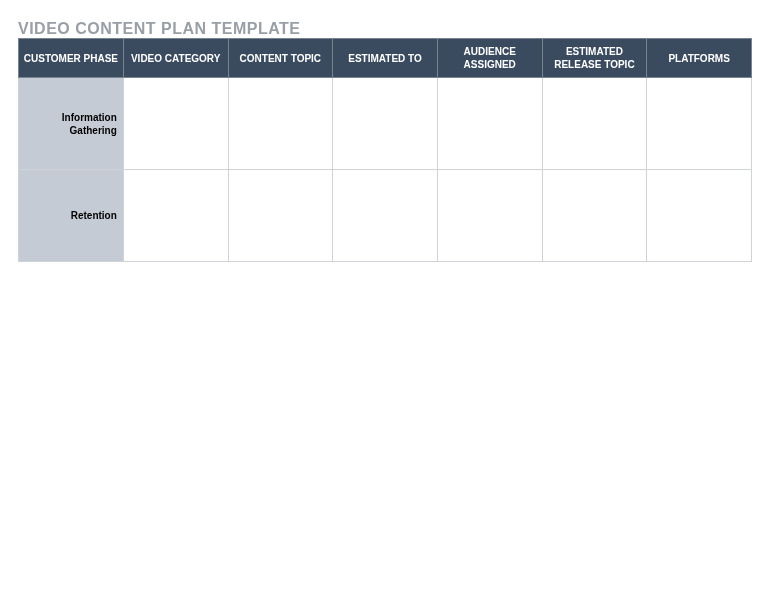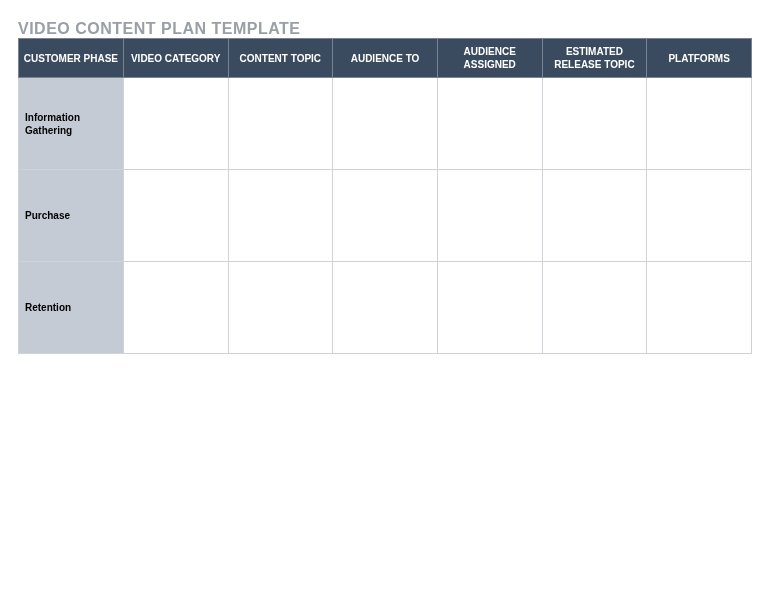--- a/index.html
+++ b/index.html
@@ -39,21 +39,21 @@
       height: 92px;
       padding: 4px 6px;
       vertical-align: middle;
       font-size: 10px;
     }
     td.row-label {
       background: #c5cbd4;
       color: #000000;
       font-weight: bold;
       font-size: 10px;
-      text-align: left;
+      text-align: right;
       padding-left: 6px;
       line-height: 1.3;
     }
     col.c0 { width: 14.3%; }
     col.cx { width: 14.28%; }
   </style>
 </head>
 <body>
 
 <div class="title">VIDEO CONTENT PLAN TEMPLATE</div>
@@ -66,38 +66,29 @@
       <col class="cx">
       <col class="cx">
       <col class="cx">
       <col class="cx">
   </colgroup>
   <thead>
     <tr>
       <th>CUSTOMER PHASE</th>
       <th>VIDEO CATEGORY</th>
       <th>CONTENT TOPIC</th>
-      <th>AUDIENCE TO</th>
+      <th>ESTIMATED TO</th>
       <th>AUDIENCE ASSIGNED</th>
       <th>ESTIMATED RELEASE TOPIC</th>
       <th>PLATFORMS</th>
     </tr>
   </thead>
   <tbody>
     <tr>
       <td class="row-label">Information Gathering</td>
-      <td></td>
-      <td></td>
-      <td></td>
-      <td></td>
-      <td></td>
-      <td></td>
-    </tr>
-    <tr>
-      <td class="row-label">Purchase</td>
       <td></td>
       <td></td>
       <td></td>
       <td></td>
       <td></td>
       <td></td>
     </tr>
     <tr>
       <td class="row-label">Retention</td>
       <td></td>

